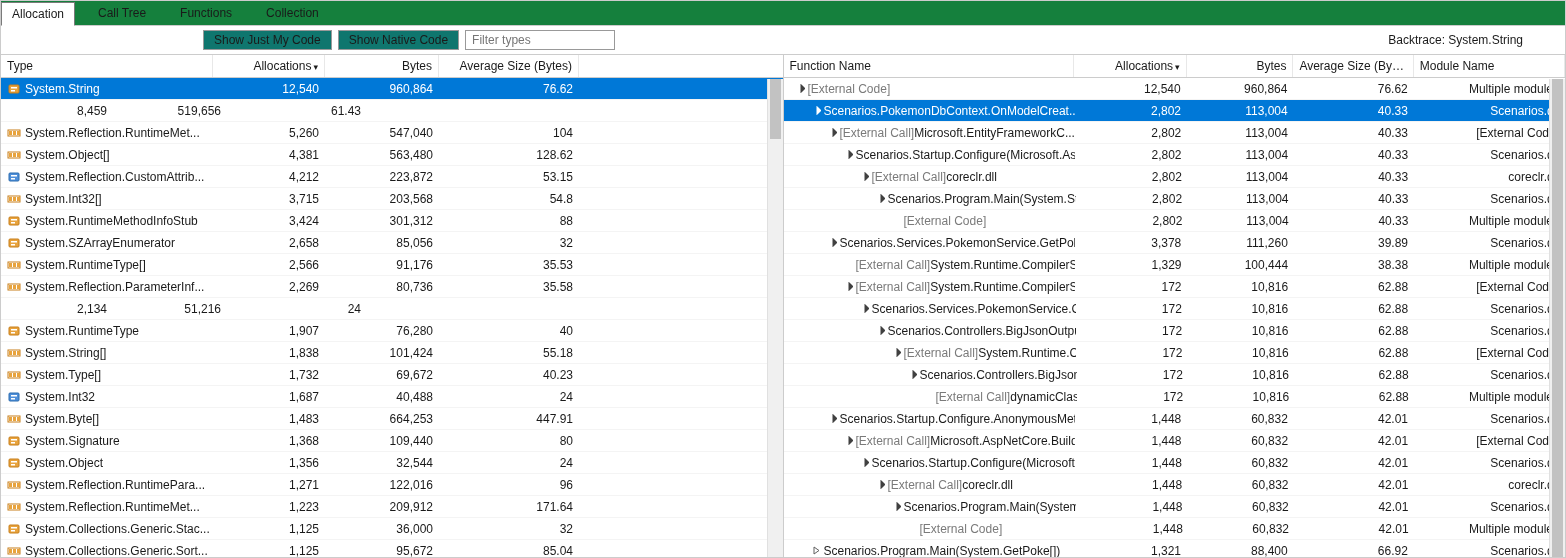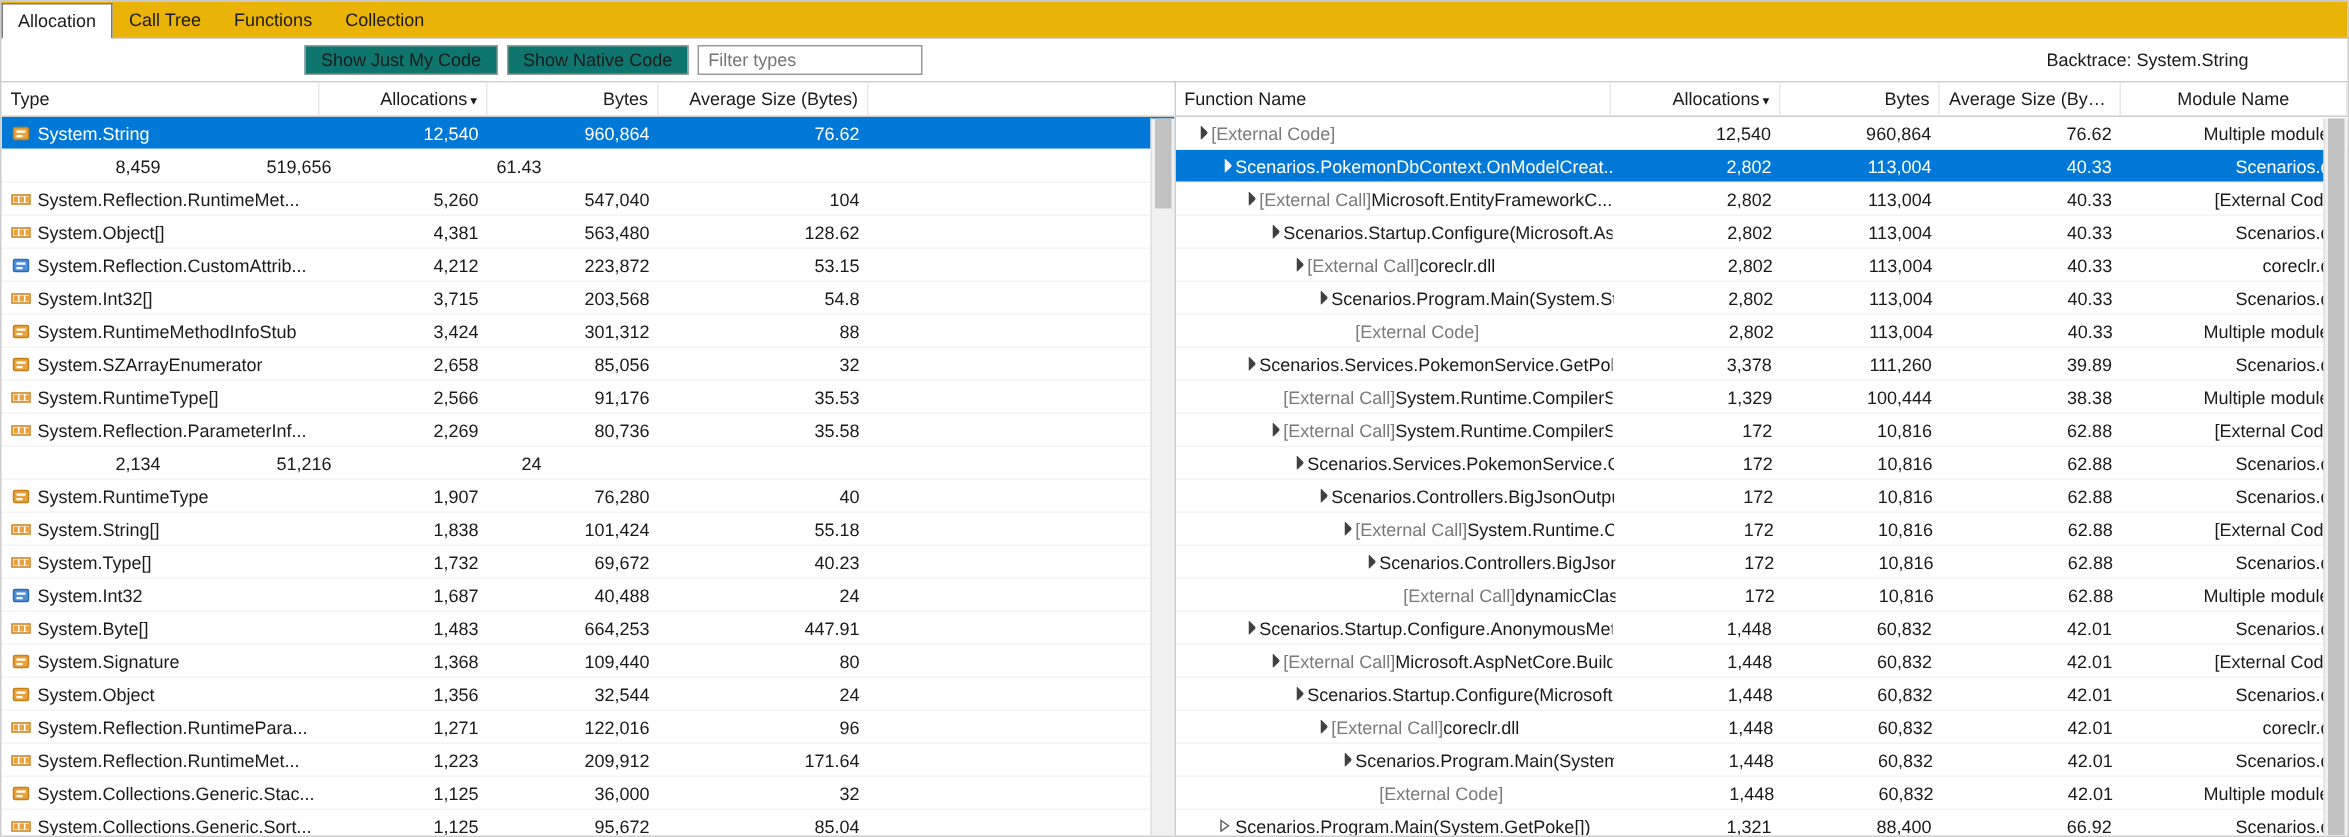--- a/index.html
+++ b/index.html
@@ -1,25 +1,25 @@
 <!DOCTYPE html>
 <html><head>
 <meta charset="utf-8">
 <style>
 *{box-sizing:border-box;margin:0;padding:0;font-family:"Segoe UI",Tahoma,sans-serif;font-size:12px;color:#1a1a1a}
 body{background:#fff;overflow:hidden}
 .root{width:1566px;height:558px;display:flex;flex-direction:column;border:1px solid #ccc}
-.tabs{display:flex;gap:0;padding:0;background:#eab308;border-bottom:1px solid #ccc}
+.tabs{display:flex;gap:12px;padding:0;background:#15803d;border-bottom:1px solid #ccc}
 .tab{padding:4px 10px;cursor:pointer;border:1px solid transparent}
 .tab.selected{background:#fff;border:1px solid #7a7a7a;border-bottom-color:#fff;position:relative;top:1px}
 .toolbar{display:flex;align-items:center;gap:6px;padding:4px 6px}
 .toolbar .spacer-left{width:190px}
 .btn{background:#0f766e;border:1px solid #999;padding:2px 10px;cursor:pointer}
 .filter-input{border:1px solid #999;padding:2px 6px;width:150px;color:#666}
-.backtrace{margin-left:auto;margin-right:60px}
+.backtrace{margin-left:auto;margin-right:36px}
 .panes{flex:1;display:flex;overflow:hidden}
 .pane{flex:1;display:flex;flex-direction:column;border-top:1px solid #ccc;overflow:hidden;position:relative}
 .pane.left{border-right:1px solid #ccc}
 .grid-header{display:flex;background:#fff;border-bottom:1px solid #ccc}
 .grid-header .hcell{padding:4px 6px;border-right:1px solid #e8e8e8;overflow:hidden;white-space:nowrap;text-overflow:ellipsis}
 .grid-body{flex:1;overflow:hidden}
 .row{display:flex;align-items:center;height:22px;border-bottom:1px solid #f4f4f4}
 .row.selected{background:#0078d7}
 .row.selected .cell,.row.selected .cell *{color:#fff}
 .cell{padding:0 6px;overflow:hidden;white-space:nowrap;text-overflow:ellipsis;display:flex;align-items:center;height:100%}
@@ -392,21 +392,21 @@
           <div class="scroll-thumb" style="top:0;height:60px"></div>
         </div>
     </div>
 
     <div class="pane right">
       <div class="grid-header">
         <div class="hcell r-c0">Function Name</div>
         <div class="hcell r-c1" style="text-align:right"><span>Allocations</span><span class="sort-arrow">▾</span></div>
         <div class="hcell r-c2" style="text-align:right">Bytes</div>
         <div class="hcell r-c3" style="text-align:right">Average Size (Bytes)</div>
-        <div class="hcell r-c4" style="text-align:center">Module Name</div>
+        <div class="hcell r-c4" style="text-align:left">Module Name</div>
       </div>
       <div class="grid-body" id="right-body">
           <div class="row">
             <div class="cell r-c0" style="padding-left:12px">
               <span class="tree-toggle">
                 <svg width="9" height="9">
                   <path d="M1 1 L8 1 L1 8 Z" transform="rotate(135 4.5 4.5)" fill="#404040"></path>
                 </svg>
               </span>
               <span class="ext">[External Code]</span>

